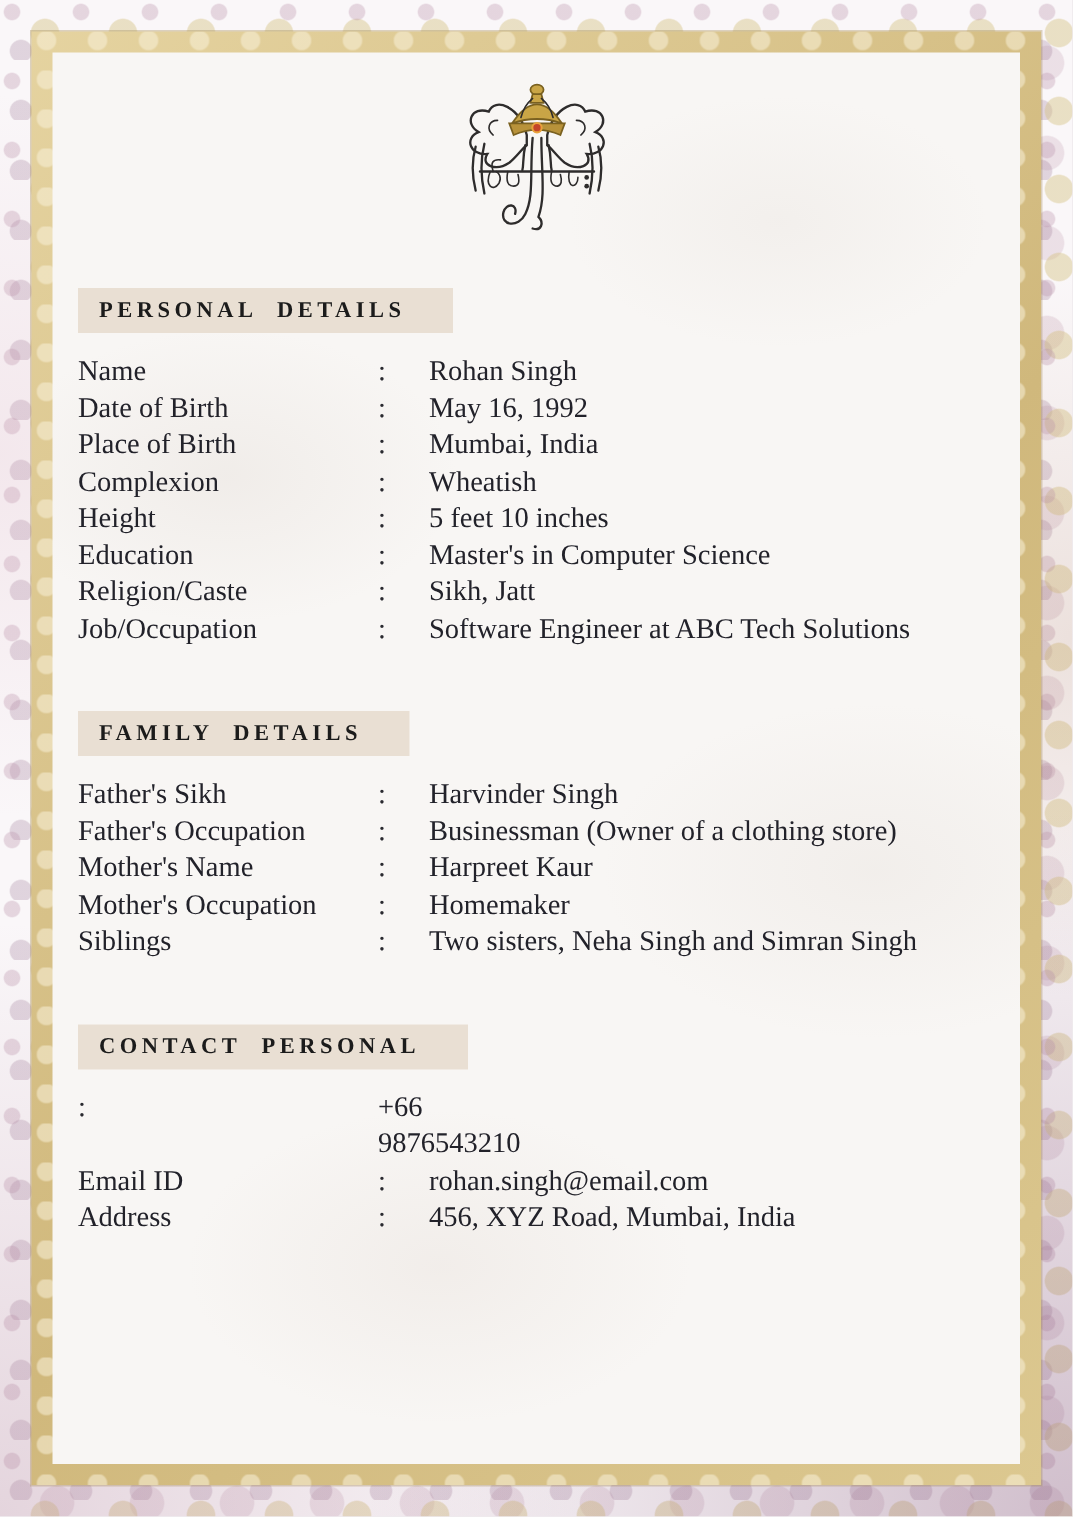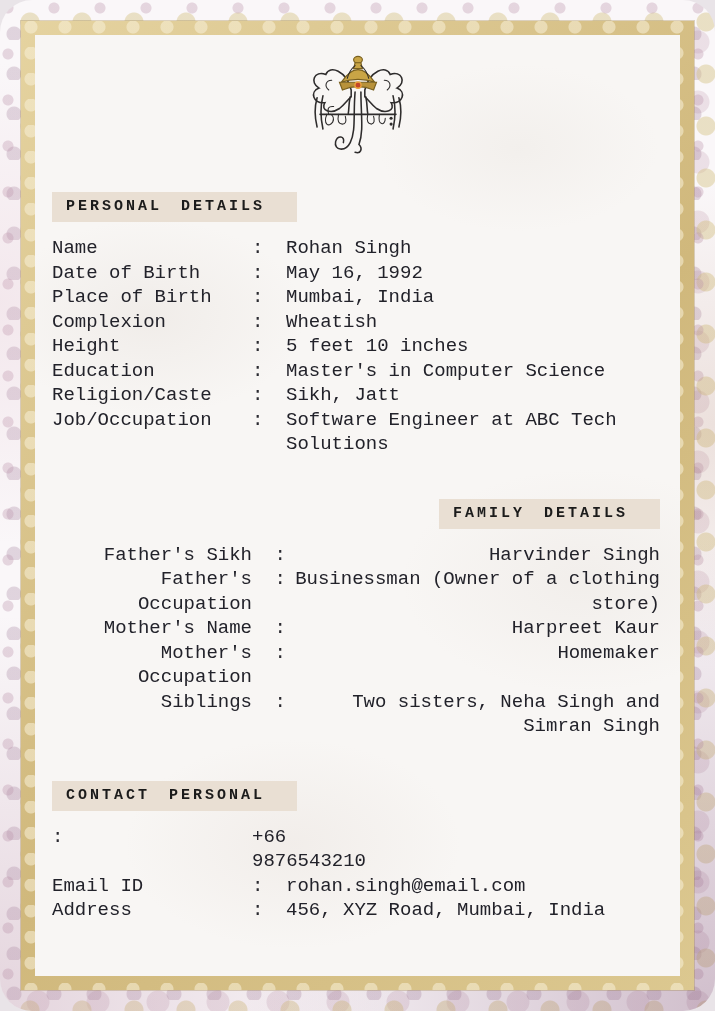--- a/index.html
+++ b/index.html
@@ -1,29 +1,28 @@
 <!DOCTYPE html>
 <html><head>
 <meta charset="utf-8">
 <style>
   html,body{margin:0;padding:0;background:#e9e4e8;}
   .page{
     position:relative;
     width:715px;height:1011px;
     margin:0 auto;
     overflow:hidden;
-    font-family:Liberation Mono, monospace;
+    font-family:Liberation Serif, serif;
     background-color:#faf7f9;
     background-image:
       radial-gradient(circle at 8px 8px,  rgba(186,147,171,.34) 0 5px, transparent 6px),
       radial-gradient(circle at 30px 22px, rgba(213,194,132,.45) 0 9px, transparent 10px),
       radial-gradient(circle at 14px 34px, rgba(157,121,149,.28) 0 7px, transparent 8px),
       radial-gradient(circle at 38px 42px, rgba(223,205,215,.55) 0 11px, transparent 12px);
     background-size:46px 46px,52px 52px,40px 40px,60px 60px;
-    border-radius:32px;
   }
   
   .page::before{
     content:"";position:absolute;inset:0;pointer-events:none;
     background:
       radial-gradient(circle at 100% 100%, rgba(140,98,130,.38), transparent 38%),
       radial-gradient(circle at 0% 100%,   rgba(182,140,162,.32), transparent 32%),
       radial-gradient(circle at 100% 42%,  rgba(186,146,120,.22), transparent 26%),
       radial-gradient(circle at 0% 30%,    rgba(216,170,186,.20), transparent 24%);
   }
@@ -47,21 +46,21 @@
       radial-gradient(ellipse 200px 120px at 75% 12%, rgba(210,200,190,.14), transparent 70%);
     color:#23232a;
   }
   .emblem{
     margin:18px auto 0 auto;
     width:150px;height:112px;
     display:flex;align-items:center;justify-content:center;
   }
   .section{padding-left:17px;padding-right:20px;}
   .section.personal{margin-top:27px;}
-  .section.family{margin-top:42px;text-align:right;}
+  .section.family{margin-top:42px;}
   .section.contact{margin-top:42px;}
   .section-title{
     display:inline-block;
     background:#e9dfd3;
     color:#1b1b1b;
     font-size:15px;font-weight:bold;
     letter-spacing:3px;word-spacing:7px;
     padding:8px 32px 8px 14px;
     line-height:14px;
   }

